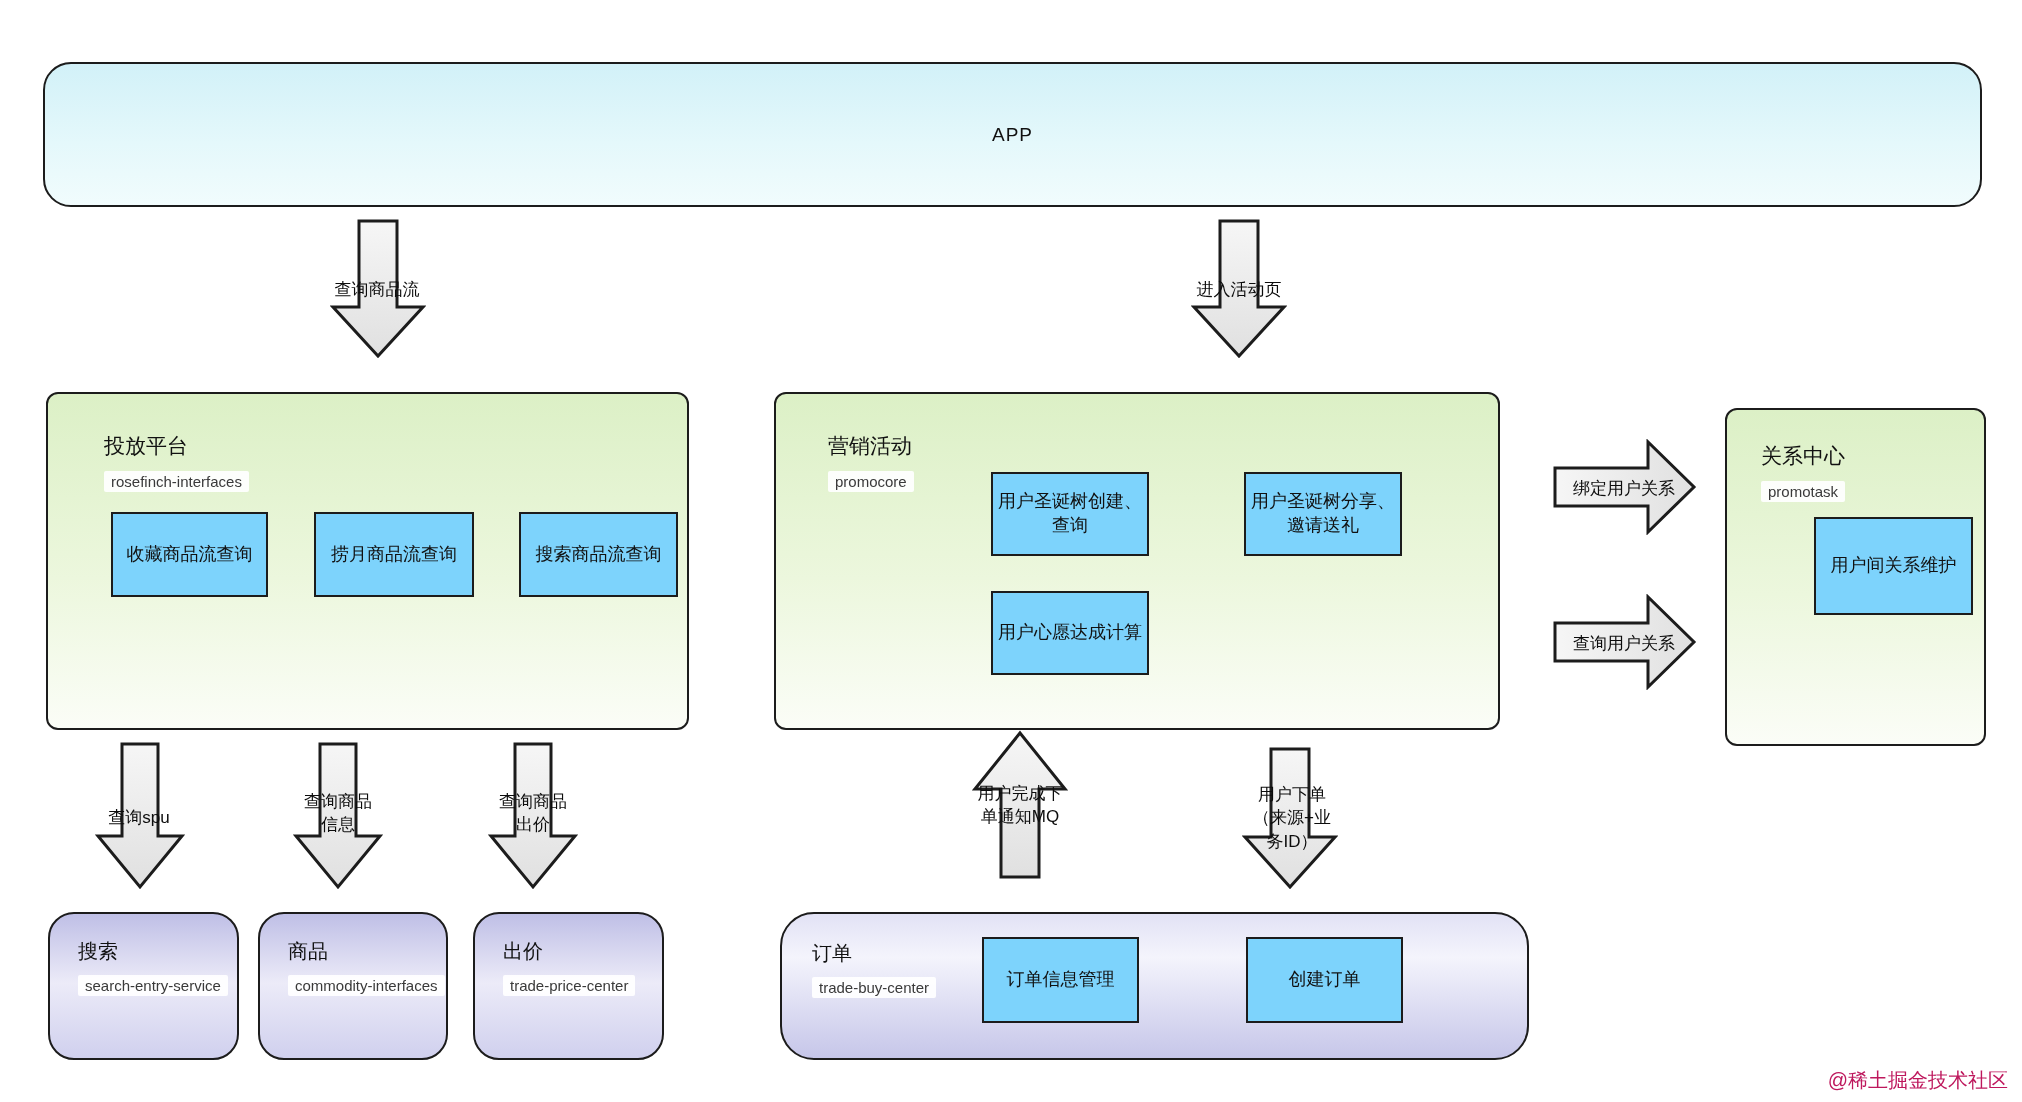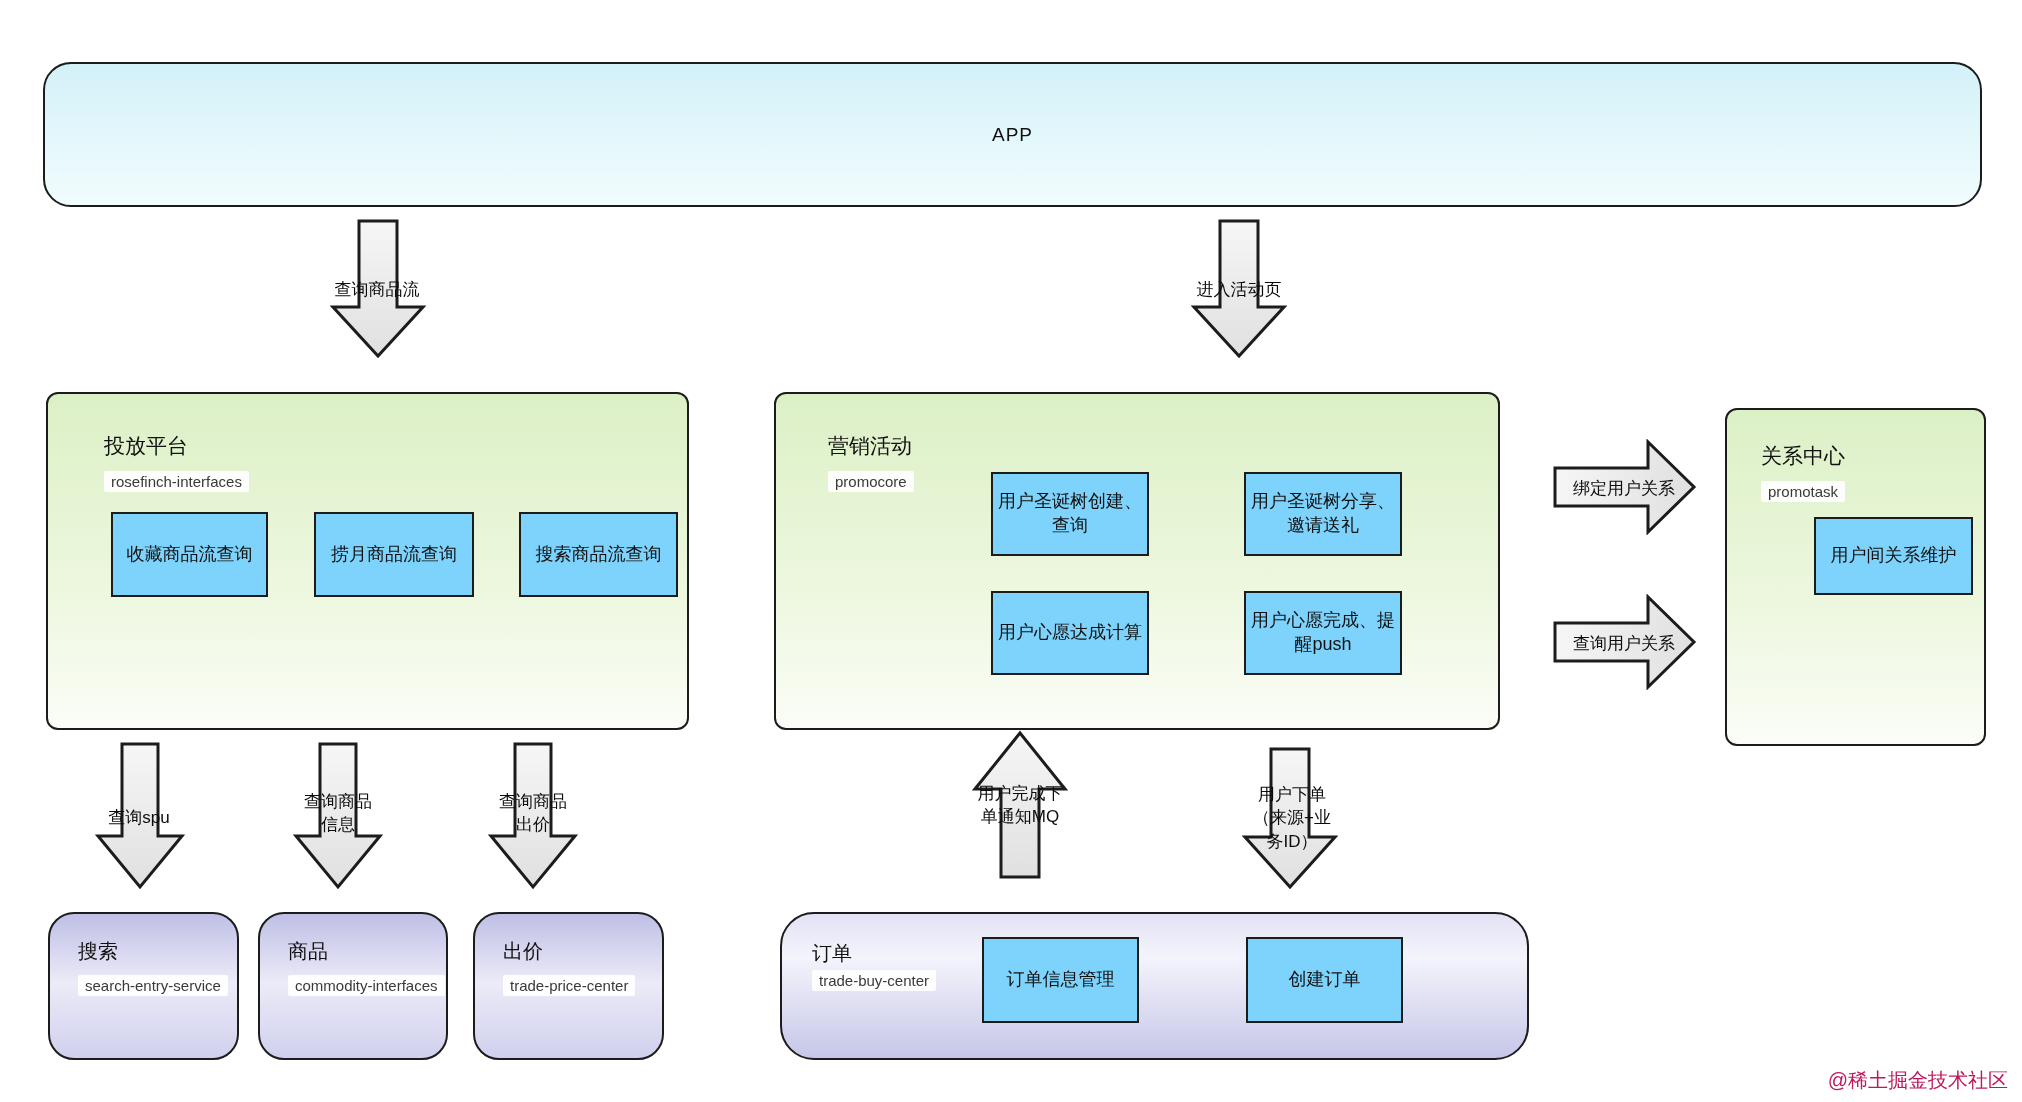--- a/index.html
+++ b/index.html
@@ -17,21 +17,21 @@
   .p-title{font-size:21px;}
   .chip{display:inline-block;font-size:15px;color:#3a3a3a;background:rgba(255,255,255,.92);
         padding:2px 7px;border-radius:2px;}
   .head-green{margin:38px 0 0 56px;}
   .head-green .chip{margin-top:11px;}
   .head-rel{margin:32px 0 0 34px;}
   .head-rel .chip{margin-top:11px;}
   .head-sm{margin:24px 0 0 28px;}
   .head-sm .chip{margin-top:10px;}
   .head-ord{margin:26px 0 0 30px;}
-  .head-ord .chip{margin-top:3px;}
+  .head-ord .chip{margin-top:10px;}
   .p-title{display:block;}
 
   .module{position:absolute;background:#7dd3fc;border:2.5px solid #1c1c1c;box-sizing:border-box;
           display:flex;align-items:center;justify-content:center;text-align:center;
           font-size:18px;line-height:1.32;white-space:pre-line;margin-left:40px;}
 
   .arrow{position:absolute;}
   .arrow svg{display:block;width:100%;height:100%;}
   .arrow polygon{fill:url(#arrow-grad-v);stroke:#1c1c1c;stroke-width:3;stroke-linejoin:miter;}
   .arrow.h polygon{fill:url(#arrow-grad-h);}
@@ -91,30 +91,28 @@
     <div class="head-green" style="margin-left:52px;">
       <span class="p-title">营销活动</span>
       <span class="chip">promocore</span>
     </div>
   </div>
   <div class="module" style="left:951px;top:472px;width:158px;height:84px;">用户圣诞树创建、
 查询</div>
   <div class="module" style="left:1204px;top:472px;width:158px;height:84px;">用户圣诞树分享、
 邀请送礼</div>
   <div class="module" style="left:951px;top:591px;width:158px;height:84px;">用户心愿达成计算</div>
-  <div class="module" style="left:1204px;top:591px;width:158px;height:84px;">用户心愿完成、提
-醒push</div>
 
   <div class="panel panel-green" style="left:1725px;top:400px;width:261px;height:338px;">
     <div class="head-rel">
       <span class="p-title">关系中心</span>
       <span class="chip">promotask</span>
     </div>
   </div>
-  <div class="module" style="left:1774px;top:517px;width:159px;height:78px;">用户间关系维护</div>
+  <div class="module" style="left:1774px;top:517px;width:159px;height:98px;">用户间关系维护</div>
 
   <div class="arrow h" style="left:1553px;top:439px;width:144px;height:96px;">
     <svg viewBox="0 0 144 96">
         <polygon points="2,29 95,29 95,3 141,48 95,93 95,67 2,67"></polygon>
       </svg>
   </div>
   <div class="arrow-label" style="left:1624px;top:477px;">绑定用户关系</div>
 
   <div class="arrow h" style="left:1553px;top:594px;width:144px;height:96px;">
     <svg viewBox="0 0 144 96">

